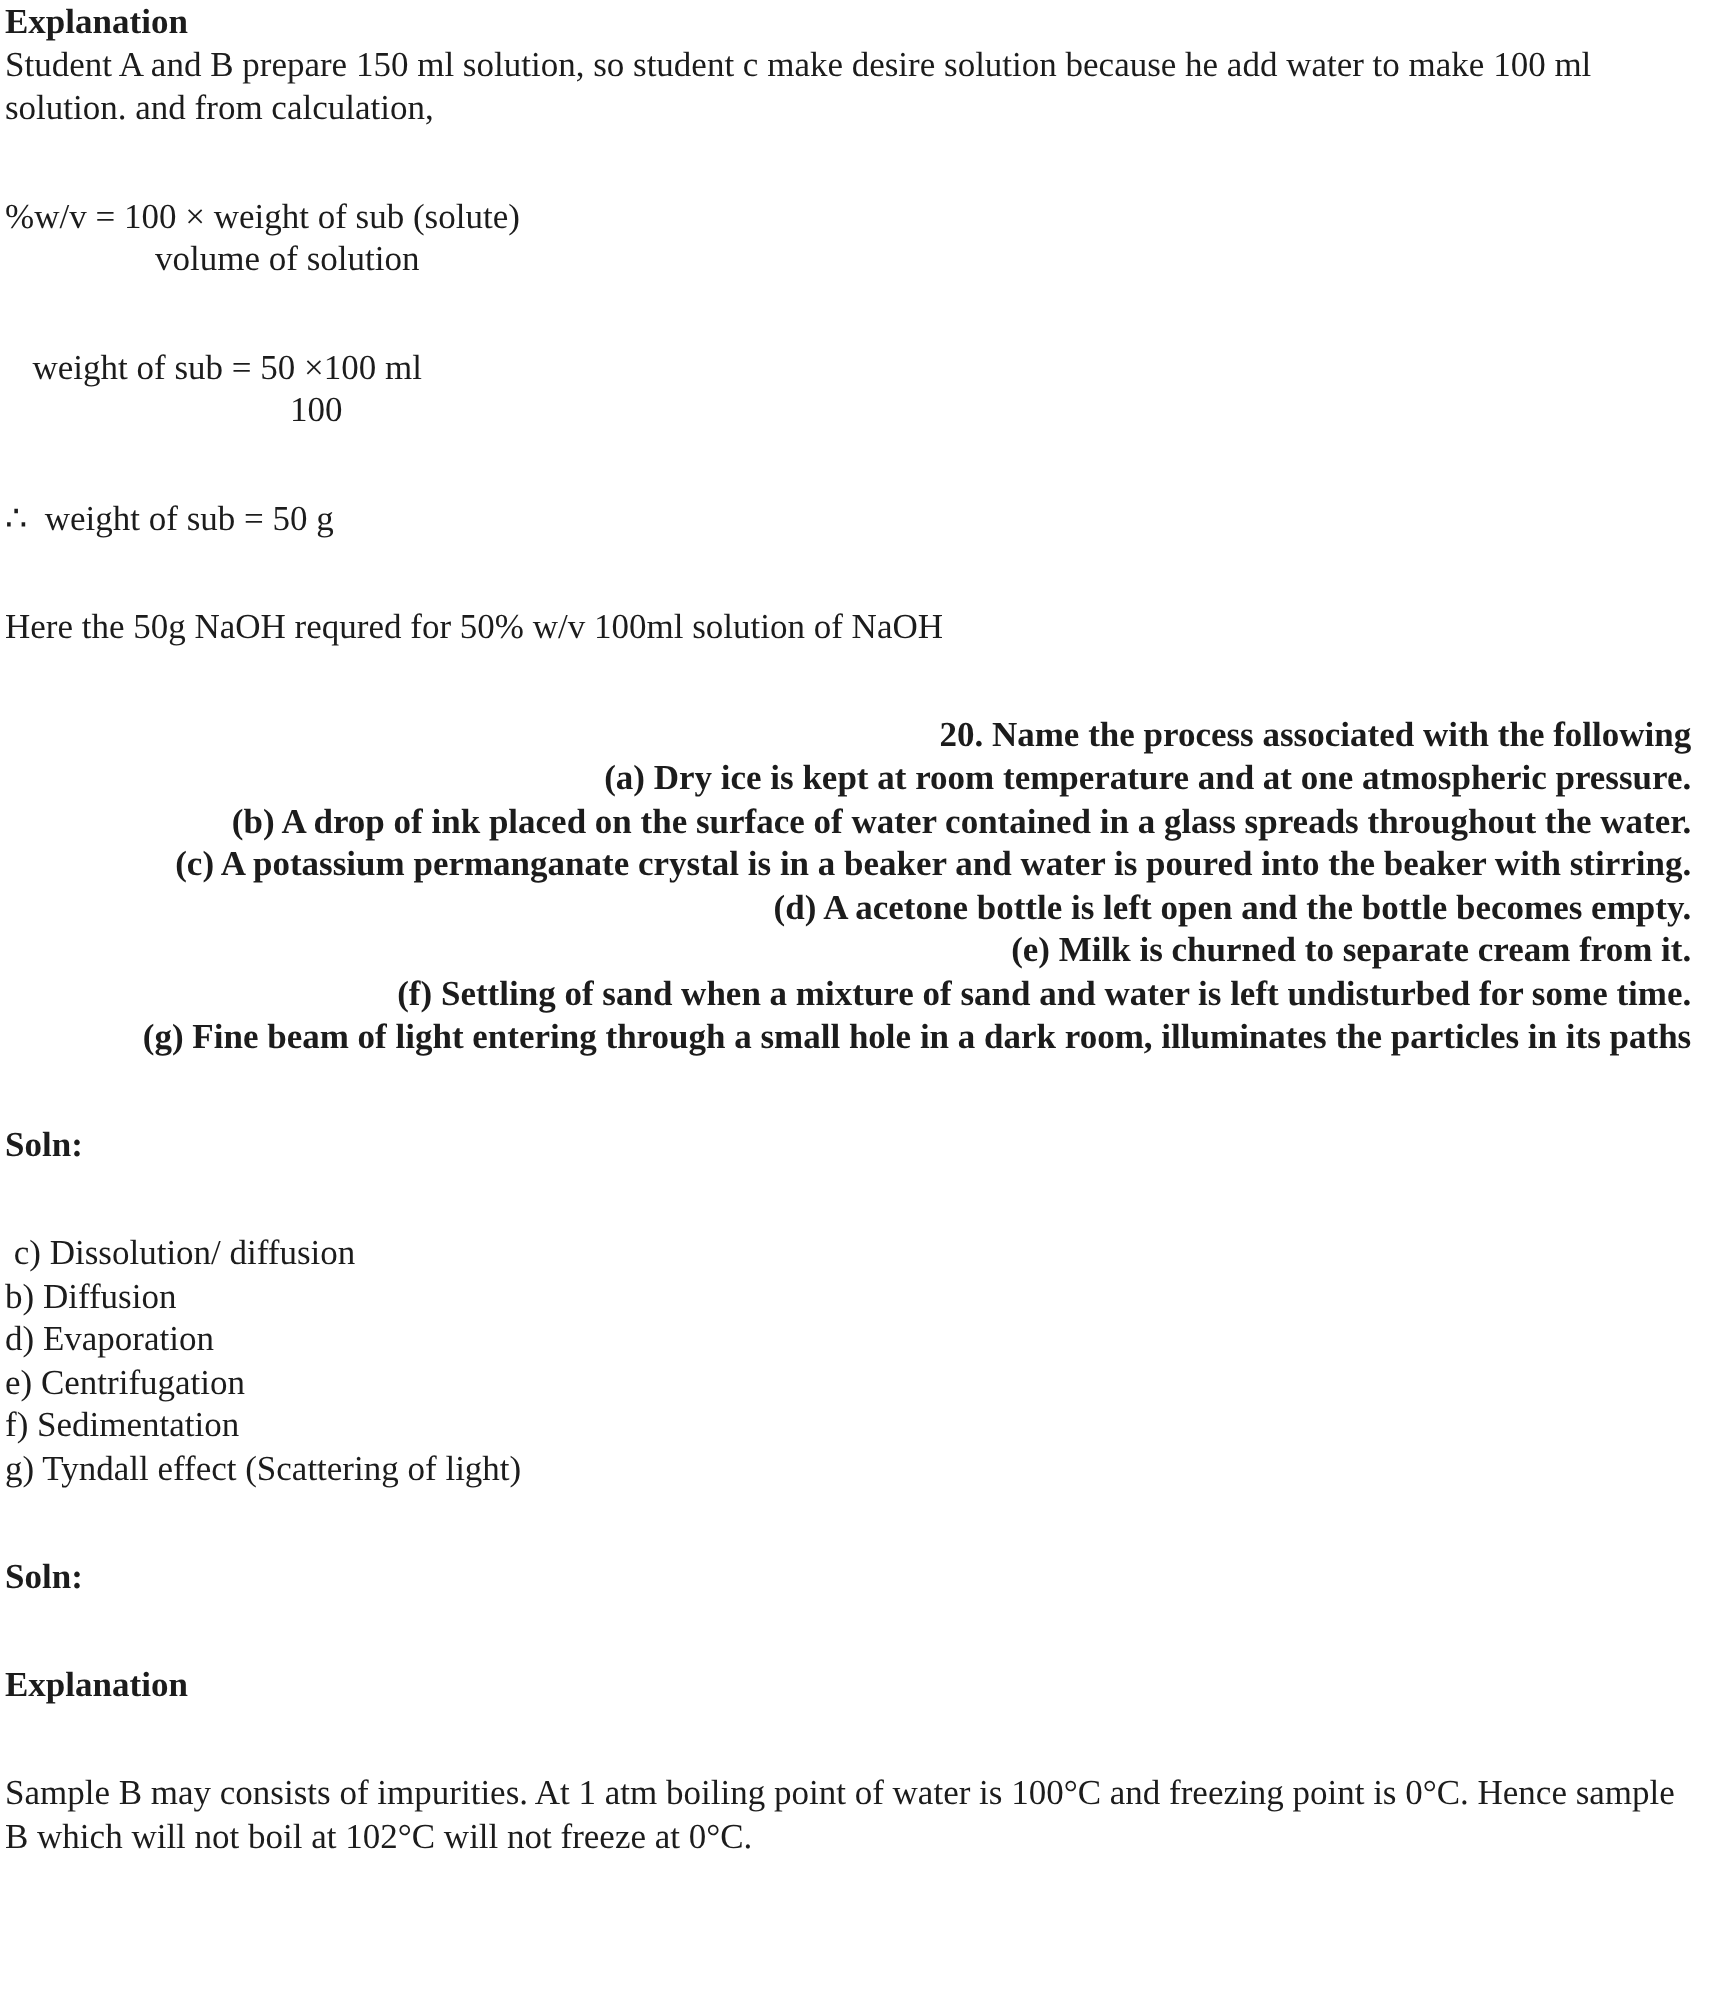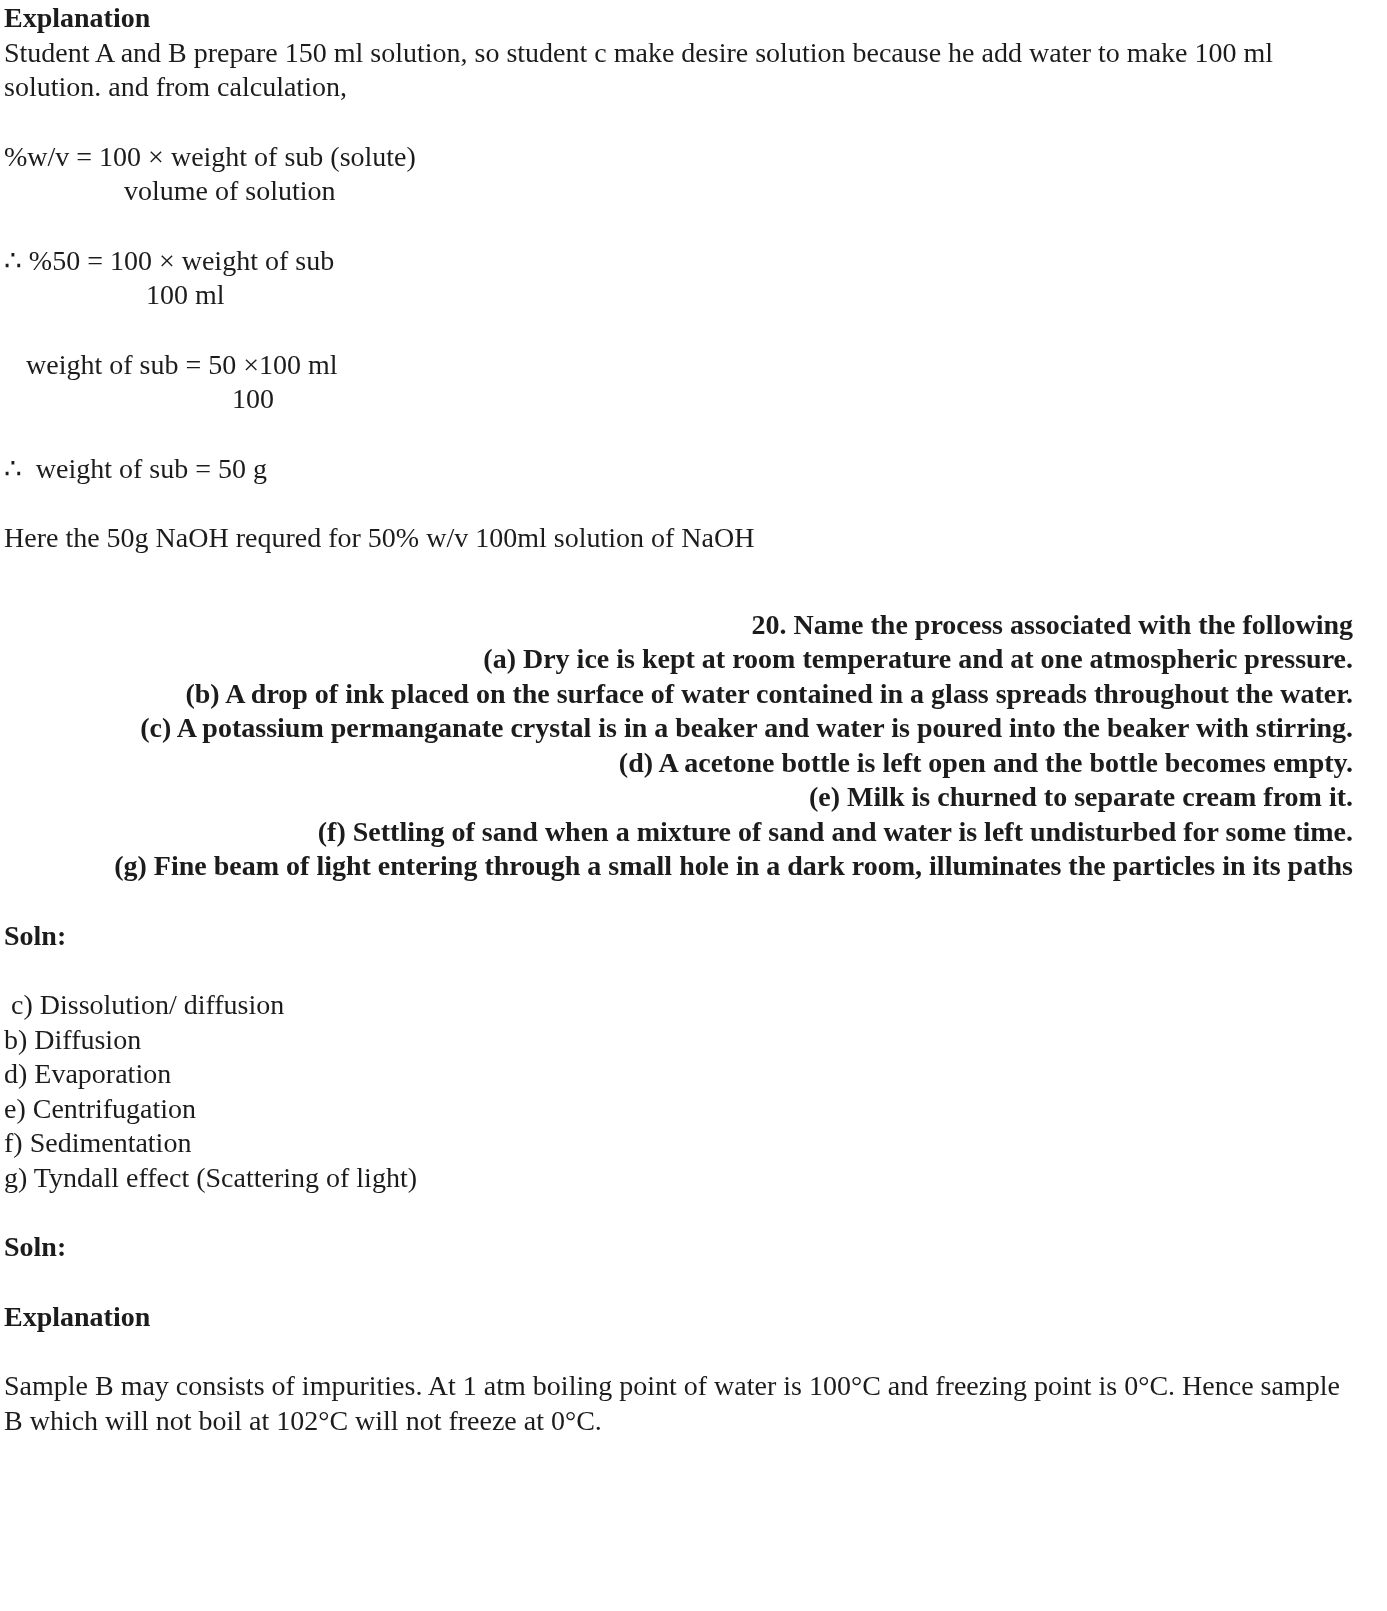--- a/index.html
+++ b/index.html
@@ -21,21 +21,21 @@
     padding: 1px 34px 24px 4px;
   }
   p {
     margin: 0;
     white-space: pre-wrap;
   }
   .bold {
     font-weight: bold;
   }
   
-  .gap     { margin-top: 35px; }
+  .gap     { margin-top: 52px; }
   .gap-lg  { margin-top: 52px; text-align: right; }
   
   .f1-den  { padding-left: 120px; }
   .f2-den  { padding-left: 142px; }
   .f3-num  { padding-left: 22px; }
   .f3-den  { padding-left: 228px; }
 </style>
 </head>
 <body>
 
@@ -43,24 +43,20 @@
 
   <p class="bold">Explanation</p>
 
   <p>Student A and B prepare 150 ml solution, so student c make desire solution because he add water to make 100 ml solution. and from calculation,</p>
 
   <div class="gap">
     <p>%w/v = 100 × weight of sub (solute)</p>
     <p class="f1-den">volume of solution</p>
   </div>
 
-  <div class="gap">
-    <p>∴ %50 = 100 × weight of sub</p>
-    <p class="f2-den">100 ml</p>
-  </div>
 
   <div class="gap">
     <p class="f3-num">weight of sub = 50 ×100 ml</p>
     <p class="f3-den">100</p>
   </div>
 
   <p class="gap">∴  weight of sub = 50 g</p>
 
   <p class="gap">Here the 50g NaOH requred for 50% w/v 100ml solution of NaOH</p>
 

